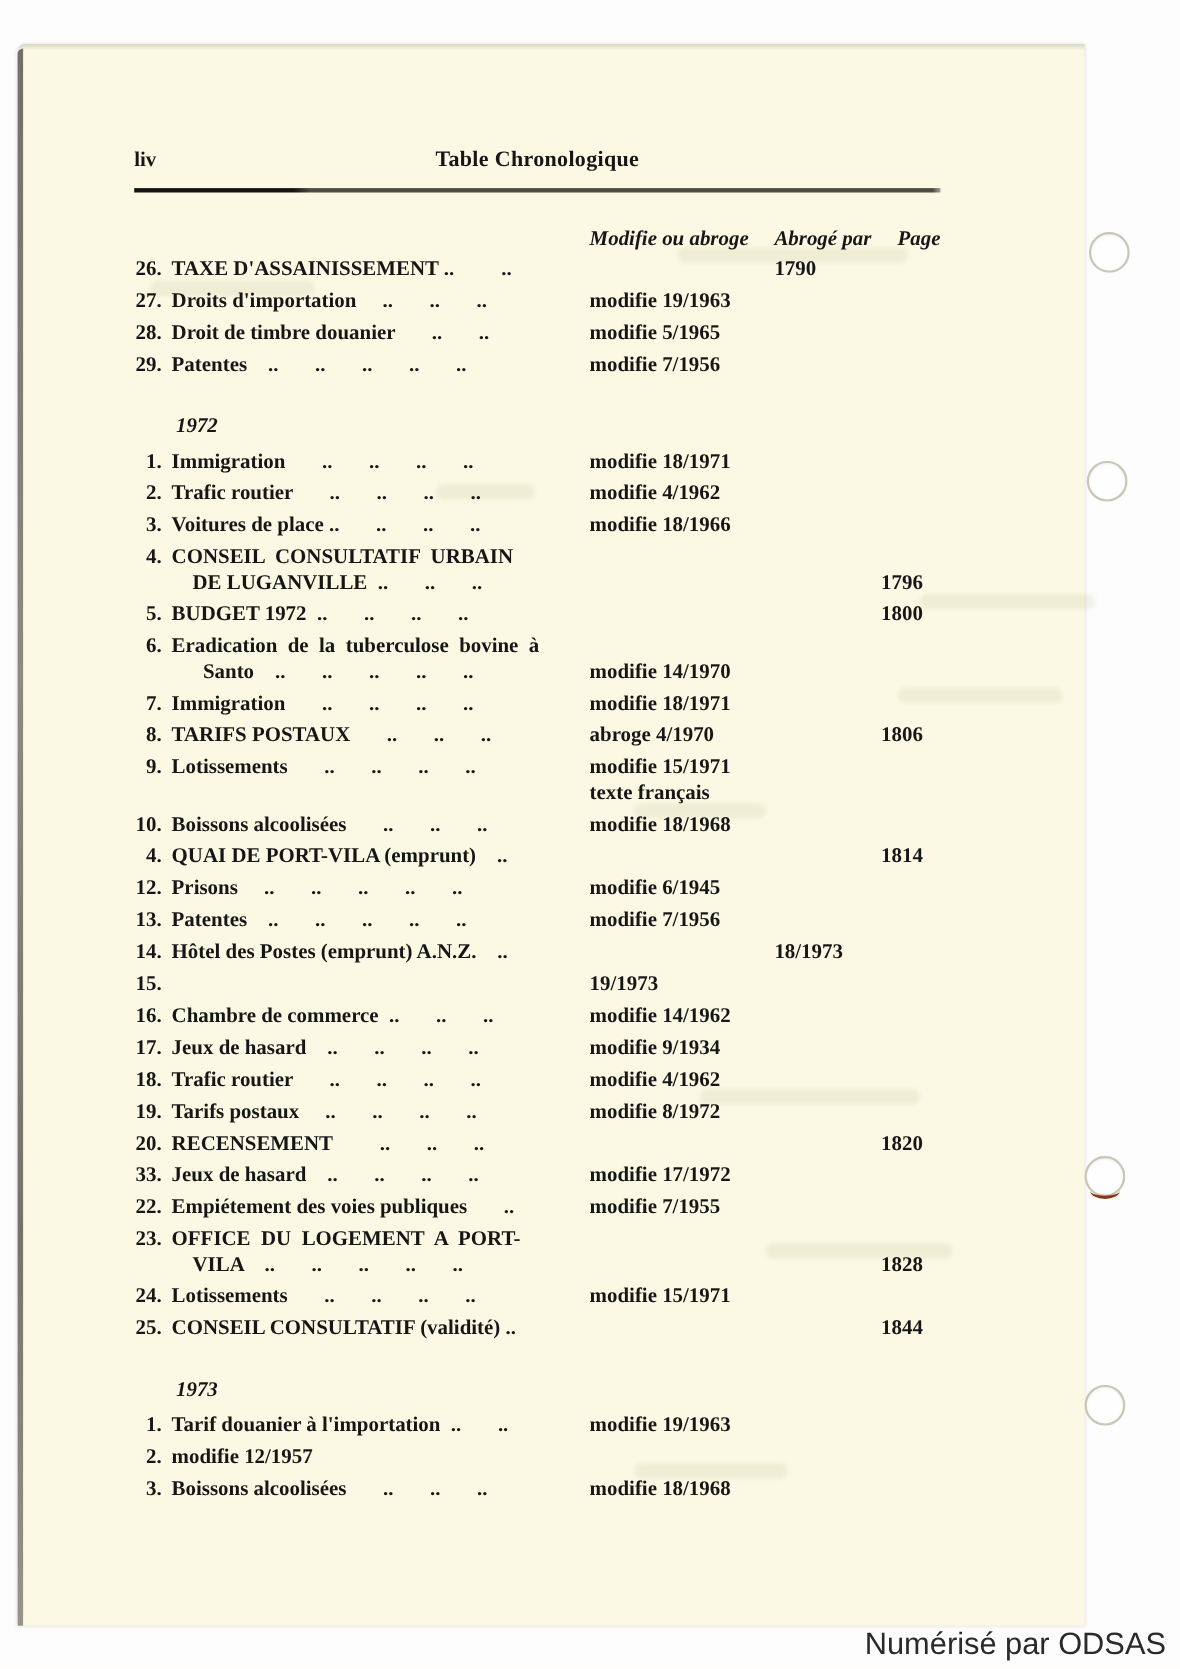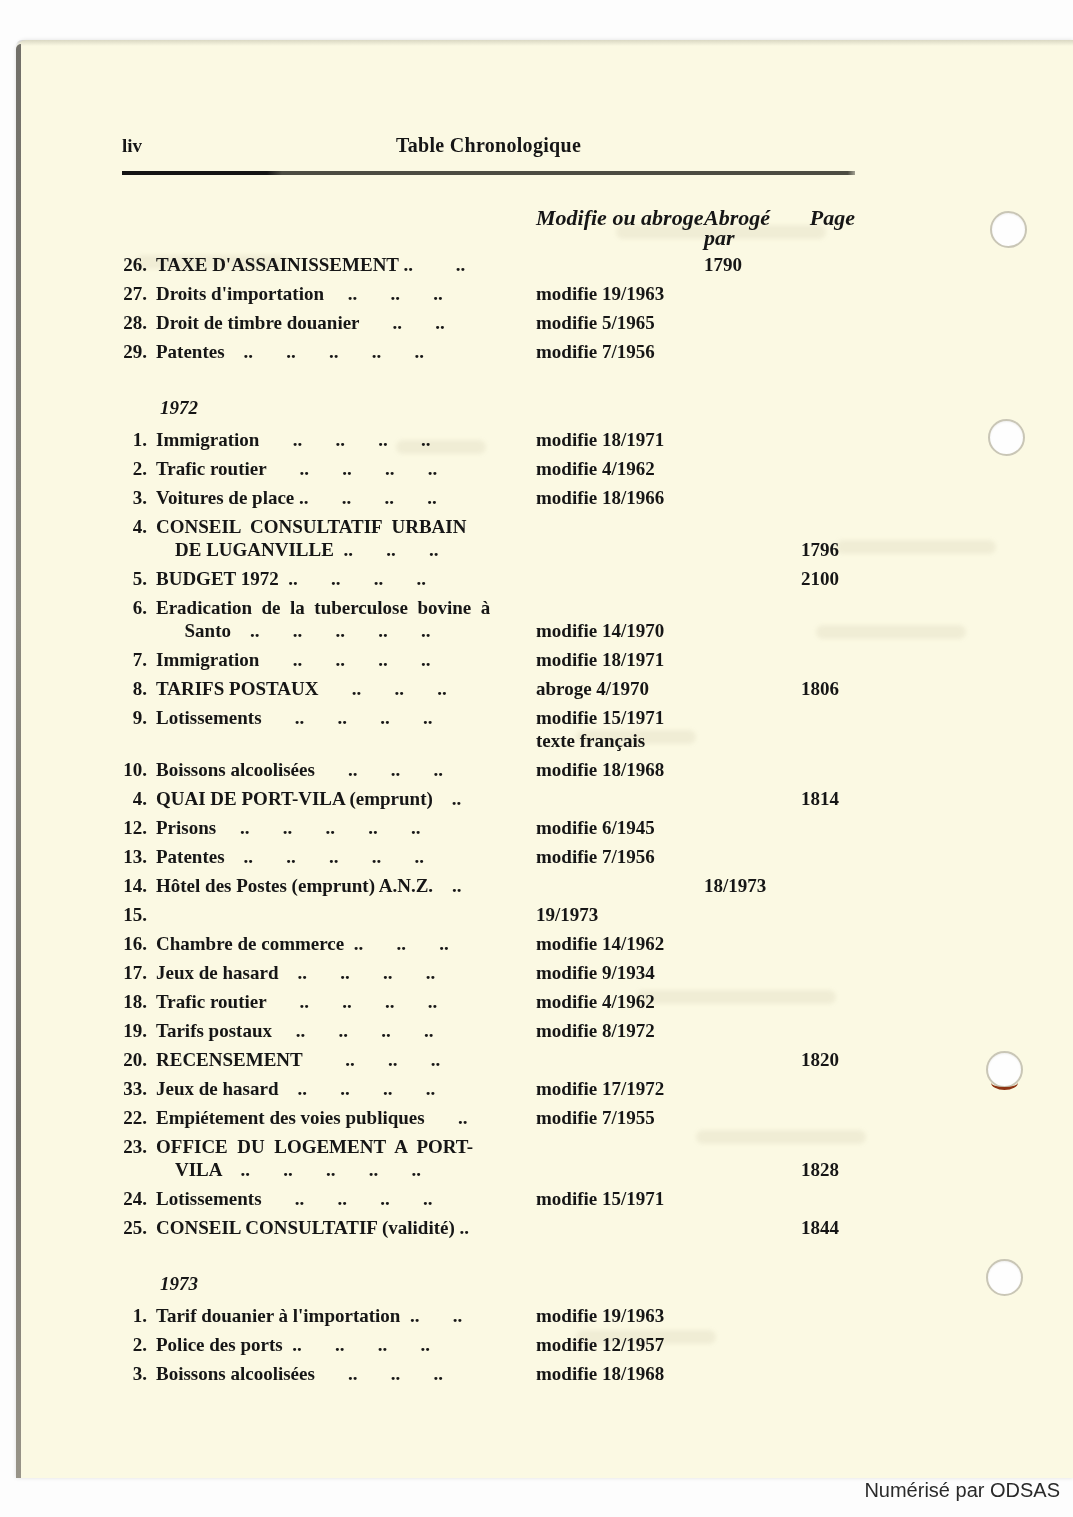--- a/index.html
+++ b/index.html
@@ -4,21 +4,21 @@
 <style>
   html,body{margin:0;padding:0;}
   body{
     width:1073px;height:1517px;position:relative;overflow:hidden;
     background:#fdfdfd;
     font-family:"Liberation Serif","DejaVu Serif",serif;
     color:#161616;
   }
   
   .scan-page{
-    position:absolute;left:16px;top:40px;width:1057px;height:1438px;
+    position:absolute;left:16px;top:40px;width:970px;height:1438px;
     background:#fbf9e3;
     border-top-left-radius:10px;
     box-shadow:0 0 4px rgba(0,0,0,.12);
   }
   .scan-page::before{ 
     content:'';position:absolute;left:0;top:4px;bottom:0;width:5px;
     background:linear-gradient(to bottom,#716f68,#8d8b80 40%,#757269 75%,#989488);
     border-top-left-radius:10px;
   }
   .scan-page::after{ 
@@ -42,21 +42,21 @@
     background:linear-gradient(to right,#141414 0 145px,#4c4c42 160px 99%,rgba(76,76,66,.5));
   }
   
   .grid-row{
     display:grid;
     grid-template-columns:34px minmax(0,1fr) 168px 97px 54px;
     align-items:start;
   }
   .col-headers{
     margin-top:33px;margin-bottom:5px;
-    font-style:italic;font-size:22px;line-height:20px;
+    font-style:italic;font-size:19px;line-height:20px;
   }
   .ch-page{text-align:right;}
   .row{margin-bottom:6px;}
   .c{white-space:pre-wrap;}
   .c-num{text-align:right;padding-right:9px;}
   .c-page{}
   .year{
     font-style:italic;font-size:19px;
     margin:33px 0 9px 38px;
   }
@@ -76,21 +76,21 @@
   }
   
   .smudge{
     position:absolute;height:14px;border-radius:7px;
     background:rgba(150,138,100,.10);filter:blur(2px);
   }
   
   .credit{
     position:absolute;top:1479px;right:13px;
     font-family:"Liberation Sans","DejaVu Sans",sans-serif;
-    font-size:20px;color:#2a2a2a;font-weight:400;
+    font-size:28px;color:#2a2a2a;font-weight:400;
   }
 </style>
 </head>
 <body>
 
 <div class="scan-page">
 
   <div class="smudge" style="left:600px;top:185px;width:210px;"></div>
   <div class="smudge" style="left:120px;top:215px;width:150px;"></div>
   <div class="smudge" style="left:380px;top:400px;width:90px;"></div>
@@ -173,21 +173,21 @@
           <span class="c c-action"></span>
           <span class="c c-abroge_par"></span>
           <span class="c c-page">
 1796</span>
         </div>
         <div class="grid-row row">
           <span class="c c-num">5.</span>
           <span class="c c-title">BUDGET 1972  ..       ..       ..       ..</span>
           <span class="c c-action"></span>
           <span class="c c-abroge_par"></span>
-          <span class="c c-page">2100</span>
+          <span class="c c-page">1800</span>
         </div>
         <div class="grid-row row">
           <span class="c c-num">6.</span>
           <span class="c c-title">Eradication  de  la  tuberculose  bovine  à
       Santo    ..       ..       ..       ..       ..</span>
           <span class="c c-action">
 modifie 14/1970</span>
           <span class="c c-abroge_par"></span>
           <span class="c c-page"></span>
         </div>
@@ -329,21 +329,20 @@
         <div class="year">1973</div>
         <div class="grid-row row">
           <span class="c c-num">1.</span>
           <span class="c c-title">Tarif douanier à l'importation  ..       ..</span>
           <span class="c c-action">modifie 19/1963</span>
           <span class="c c-abroge_par"></span>
           <span class="c c-page"></span>
         </div>
         <div class="grid-row row">
           <span class="c c-num">2.</span>
-          <span class="c c-title">Police des ports  ..       ..       ..       ..</span>
           <span class="c c-action">modifie 12/1957</span>
           <span class="c c-abroge_par"></span>
           <span class="c c-page"></span>
         </div>
         <div class="grid-row row">
           <span class="c c-num">3.</span>
           <span class="c c-title">Boissons alcoolisées       ..       ..       ..</span>
           <span class="c c-action">modifie 18/1968</span>
           <span class="c c-abroge_par"></span>
           <span class="c c-page"></span>

